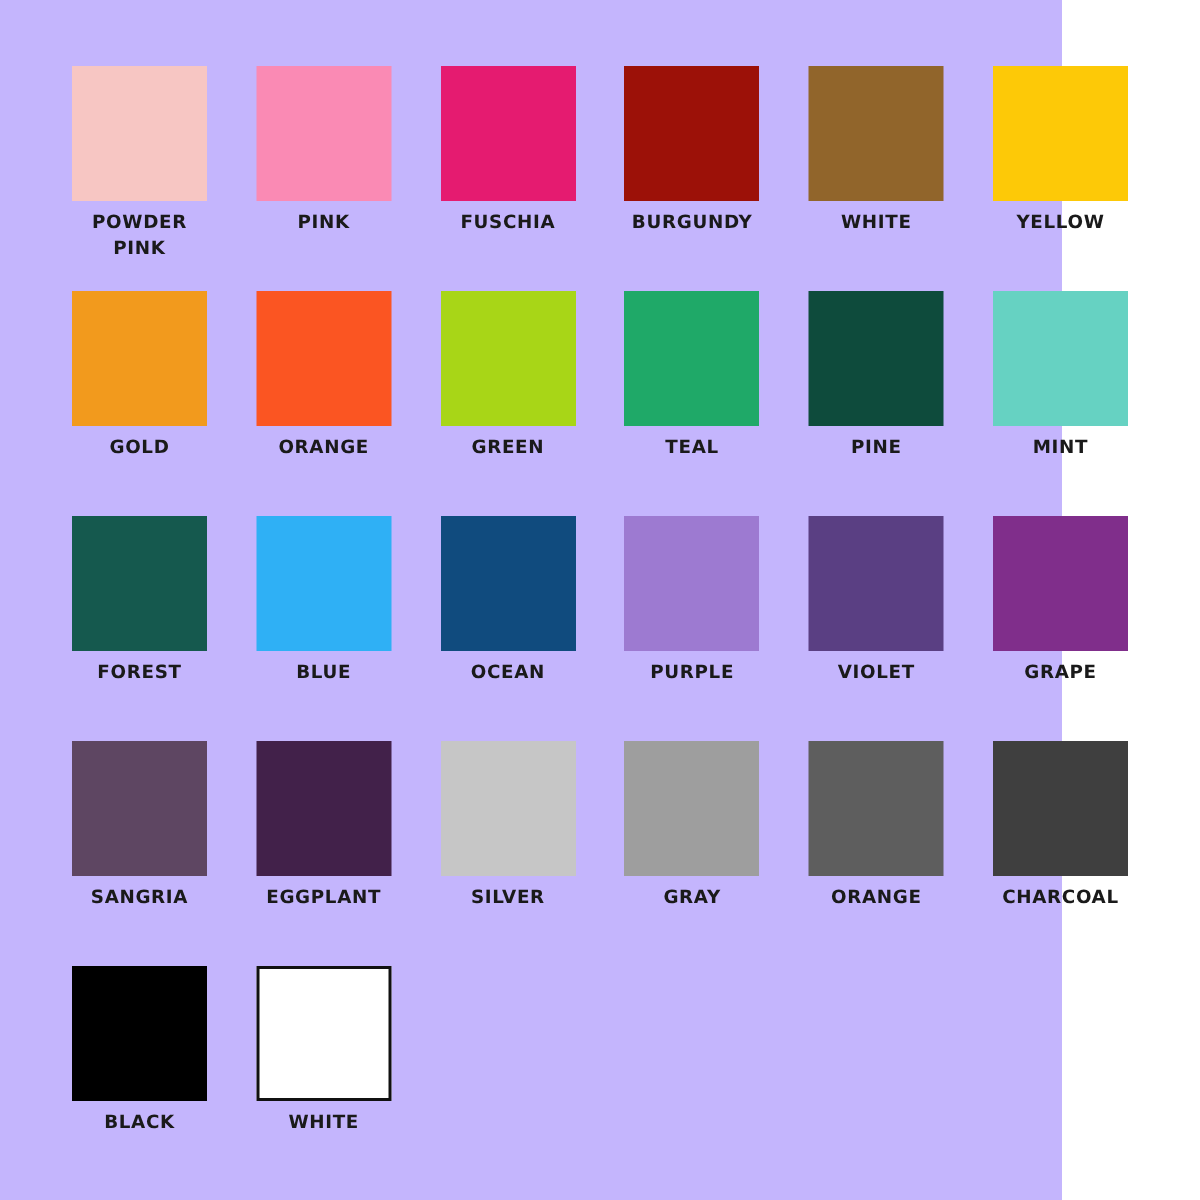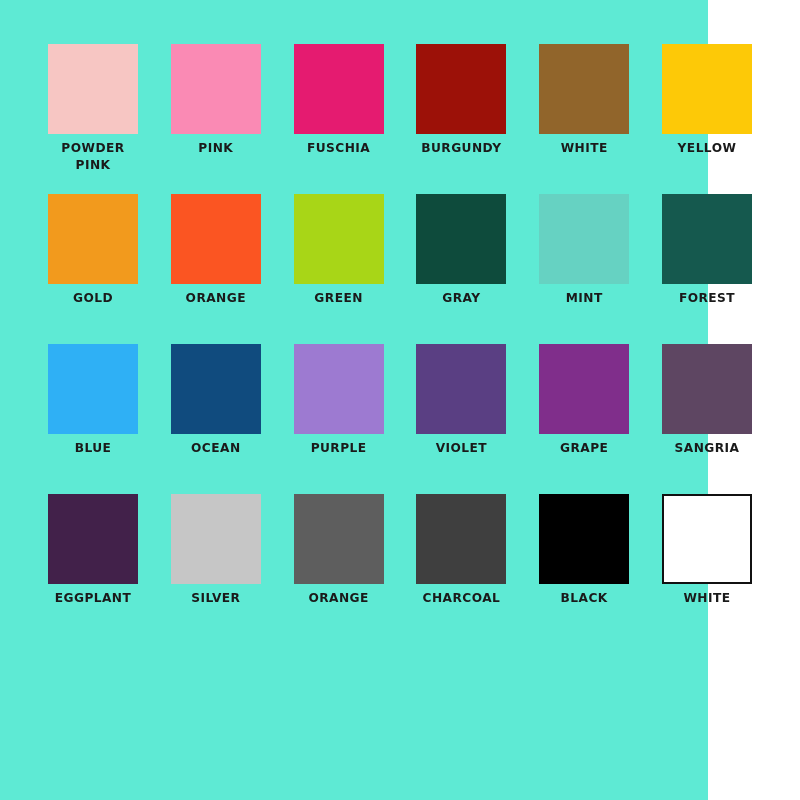--- a/index.html
+++ b/index.html
@@ -12,21 +12,21 @@
     width: 800px;
     height: 800px;
     font-family: "DejaVu Sans", "Liberation Sans", sans-serif;
     overflow: hidden;
   }
 
   #swatch-chart {
     position: relative;
     width: 708px;
     height: 800px;
-    background: #5eead4;
+    background: #c4b5fd;
     box-sizing: border-box;
   }
 
   .swatch-grid {
     position: absolute;
     left: 48px;
     top: 44px;
     width: 705px;
     display: grid;
     grid-template-columns: repeat(6, 90px);
@@ -103,22 +103,26 @@
       </div>
       <div class="swatch-cell">
         <div class="swatch-chip" style="background-color: rgb(251, 85, 34);"></div>
         <div class="swatch-label">ORANGE</div>
       </div>
       <div class="swatch-cell">
         <div class="swatch-chip" style="background-color: rgb(168, 214, 23);"></div>
         <div class="swatch-label">GREEN</div>
       </div>
       <div class="swatch-cell">
+        <div class="swatch-chip" style="background-color: rgb(31, 169, 104);"></div>
+        <div class="swatch-label">TEAL</div>
+      </div>
+      <div class="swatch-cell">
         <div class="swatch-chip" style="background-color: rgb(14, 75, 60);"></div>
-        <div class="swatch-label">GRAY</div>
+        <div class="swatch-label">PINE</div>
       </div>
       <div class="swatch-cell">
         <div class="swatch-chip" style="background-color: rgb(102, 210, 194);"></div>
         <div class="swatch-label">MINT</div>
       </div>
       <div class="swatch-cell">
         <div class="swatch-chip" style="background-color: rgb(21, 89, 78);"></div>
         <div class="swatch-label">FOREST</div>
       </div>
       <div class="swatch-cell">
@@ -147,20 +151,24 @@
       </div>
       <div class="swatch-cell">
         <div class="swatch-chip" style="background-color: rgb(66, 33, 74);"></div>
         <div class="swatch-label">EGGPLANT</div>
       </div>
       <div class="swatch-cell">
         <div class="swatch-chip" style="background-color: rgb(198, 198, 198);"></div>
         <div class="swatch-label">SILVER</div>
       </div>
       <div class="swatch-cell">
+        <div class="swatch-chip" style="background-color: rgb(158, 158, 158);"></div>
+        <div class="swatch-label">GRAY</div>
+      </div>
+      <div class="swatch-cell">
         <div class="swatch-chip" style="background-color: rgb(94, 94, 94);"></div>
         <div class="swatch-label">ORANGE</div>
       </div>
       <div class="swatch-cell">
         <div class="swatch-chip" style="background-color: rgb(63, 63, 63);"></div>
         <div class="swatch-label">CHARCOAL</div>
       </div>
       <div class="swatch-cell">
         <div class="swatch-chip" style="background-color: rgb(0, 0, 0);"></div>
         <div class="swatch-label">BLACK</div>

